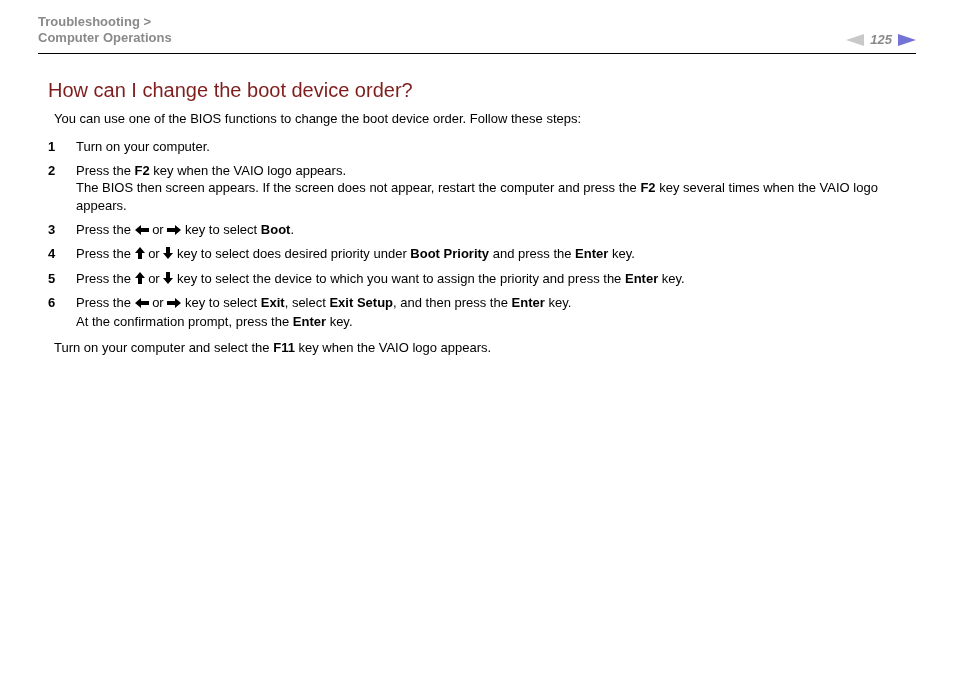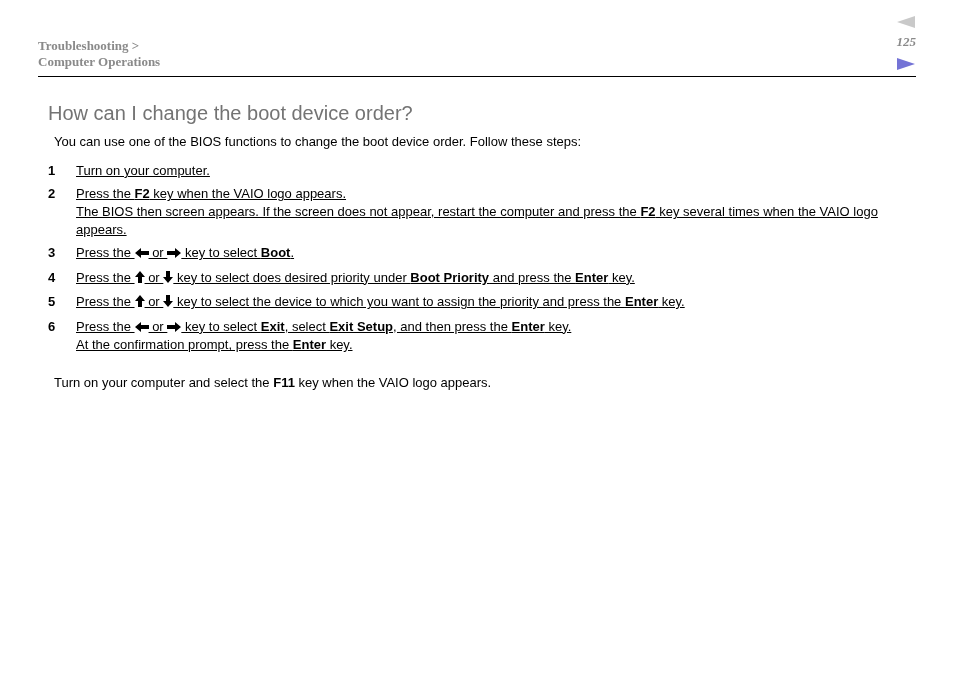--- a/index.html
+++ b/index.html
@@ -15,33 +15,31 @@
     width: 954px;
     height: 674px;
     box-sizing: border-box;
     position: relative;
   }
   .header {
     display: flex;
     justify-content: space-between;
     align-items: flex-end;
     padding: 14px 38px 4px 38px;
-    font-family: Liberation Serif, serif;
   }
   .breadcrumb {
     font-size: 13px;
     font-weight: bold;
     color: #8a8a8a;
     line-height: 1.25;
   }
   .pager {
     display: flex;
     align-items: center;
     gap: 6px;
-    flex-direction: column;
   }
   .pageno {
     font-size: 13px;
     font-weight: bold;
     font-style: italic;
     color: #8a8a8a;
   }
   .nav-btn {
     width: 18px;
     height: 14px;
@@ -49,37 +47,36 @@
   }
   .rule {
     border: 0;
     border-top: 1px solid #000;
     margin: 2px 38px 0 38px;
   }
   .content {
     padding: 14px 38px 0 48px;
   }
   h1.q {
-    color: #737373;
+    color: #7f1d1d;
     font-weight: normal;
     font-size: 20px;
     margin: 10px 0 8px 0;
     line-height: 1.25;
   }
   p.body {
     font-size: 13px;
     margin: 4px 0 8px 6px;
     line-height: 1.3;
   }
   ol.steps {
-    margin: 2px 0 18px 0;
+    margin: 2px 0 7px 0;
     padding-left: 0;
     counter-reset: step;
     list-style: none;
-    text-decoration: underline;
   }
   ol.steps > li {
     counter-increment: step;
     font-size: 13px;
     line-height: 1.35;
     padding: 3px 0 3px 28px;
     position: relative;
   }
   ol.steps > li::before {
     content: counter(step);

